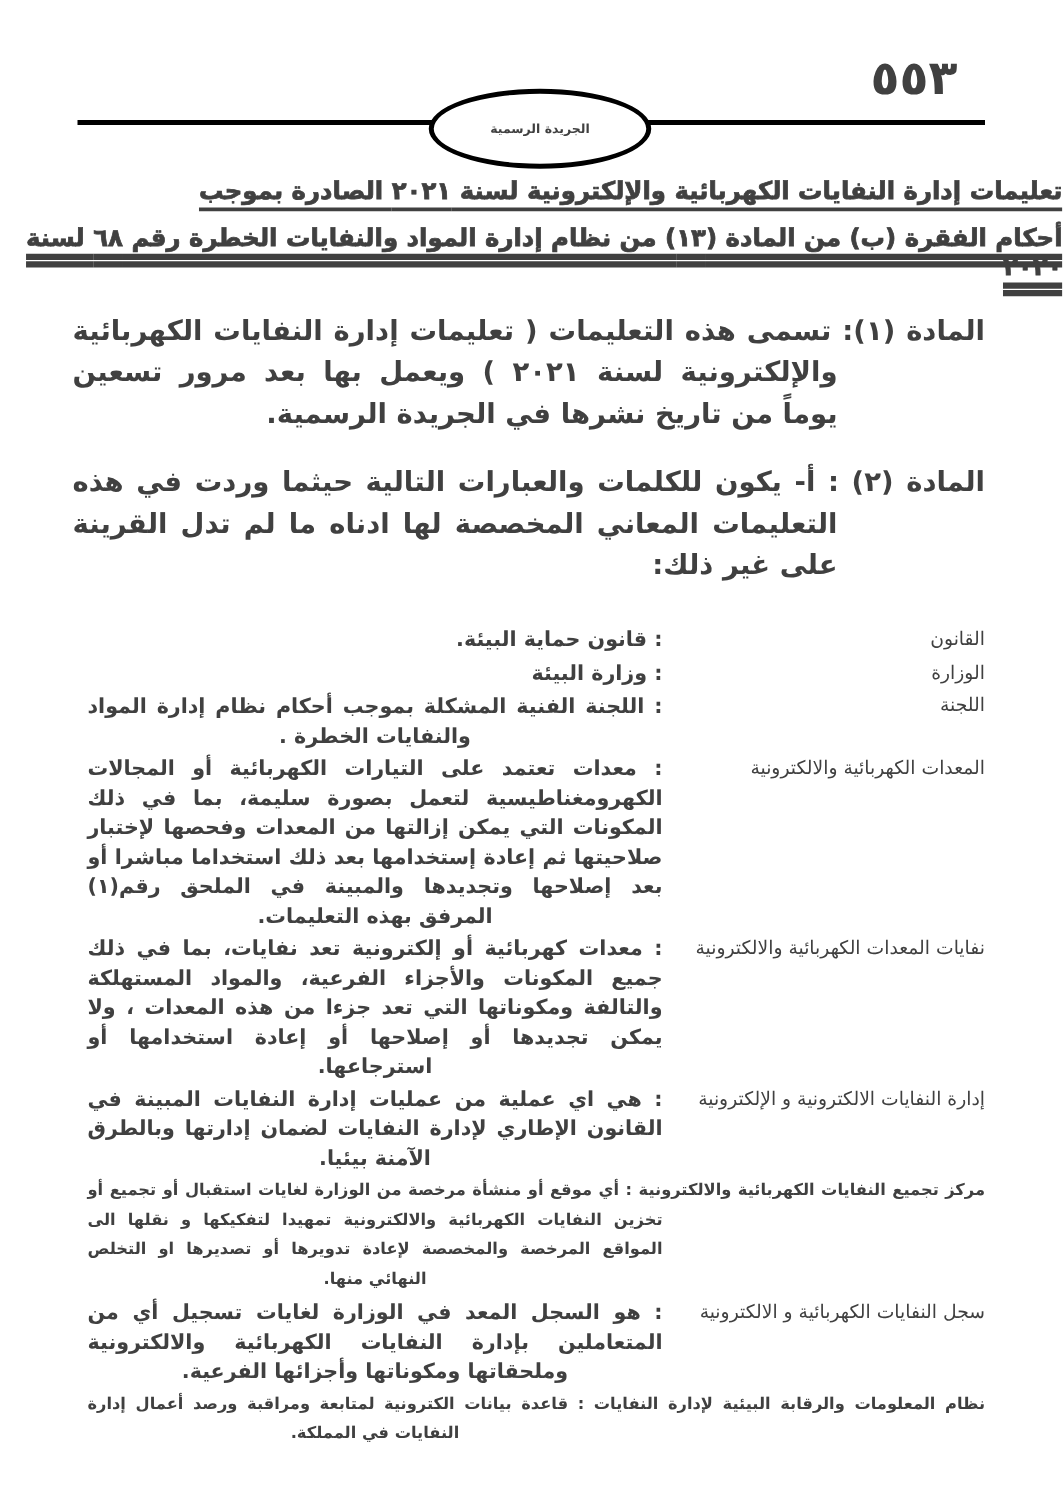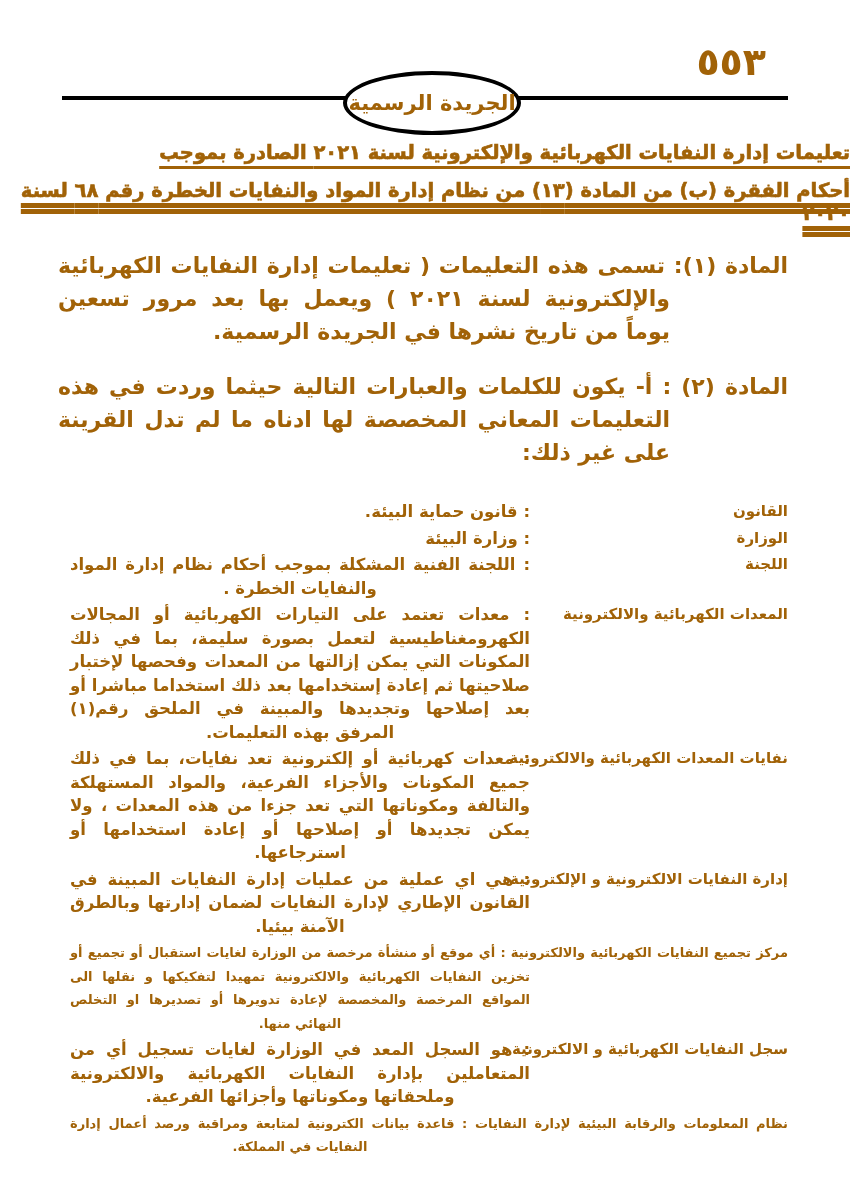--- a/index.html
+++ b/index.html
@@ -1,37 +1,37 @@
 <!DOCTYPE html>
 <html dir="rtl" lang="ar"><head>
 <meta charset="utf-8">
 <style>
   html,body{margin:0;padding:0;background:#ffffff;}
   .canvas{
     position:relative;
     width:850px;height:1193px;
     background:#ffffff;
-    color:#a16207;
+    color:#404040;
     font-family:"DejaVu Sans", sans-serif;
     direction:rtl;
     overflow:hidden;
   }
   
   .page-number{
     position:absolute;top:40px;right:84px;
     font-size:38px;font-weight:bold;letter-spacing:2px;
   }
   .header-rule{
     position:absolute;top:96px;left:62px;width:726px;height:4px;background:#000;
   }
   .gazette-oval{
     position:absolute;top:71px;left:343px;width:170px;height:56px;
     border:4px solid #000;border-radius:50%;background:#fff;
     display:flex;align-items:center;justify-content:center;
-    font-size:21px;font-weight:bold;
+    font-size:10px;font-weight:bold;
   }
   
   .title-block{
     position:absolute;top:141px;left:0;right:0;
     text-align:right;font-weight:bold;
   }
   .title-line{
     font-size:19.5px;
     -webkit-text-stroke:0.6px currentColor;
     margin:0 0 15px 0;
@@ -53,21 +53,21 @@
   .article{
     font-size:22px;font-weight:bold;line-height:33px;
     text-align:justify;
     padding-right:118px;text-indent:-118px;
     margin:0 0 22px 0;
   }
   .definitions{margin-top:31px;}
   .def-row{display:flex;margin-bottom:3px;}
   .def-row .term{
     flex:0 0 258px;width:258px;
-    font-size:15px;font-weight:bold;line-height:23.5px;
+    font-size:15px;font-weight:normal;line-height:23.5px;
     white-space:nowrap;
   }
   .def-row .def{
     flex:1;
     font-size:16.5px;font-weight:bold;line-height:23.5px;
     text-align:justify;text-align-last:center;
     padding-left:12px;
   }
   .def-row.single .def{text-align-last:right;}
   .def-inline{

